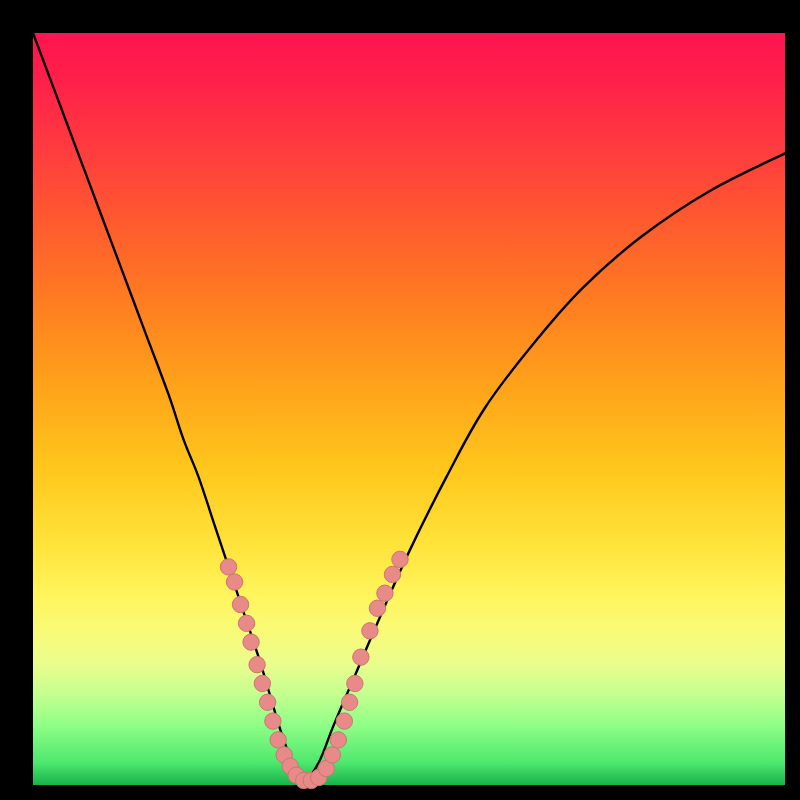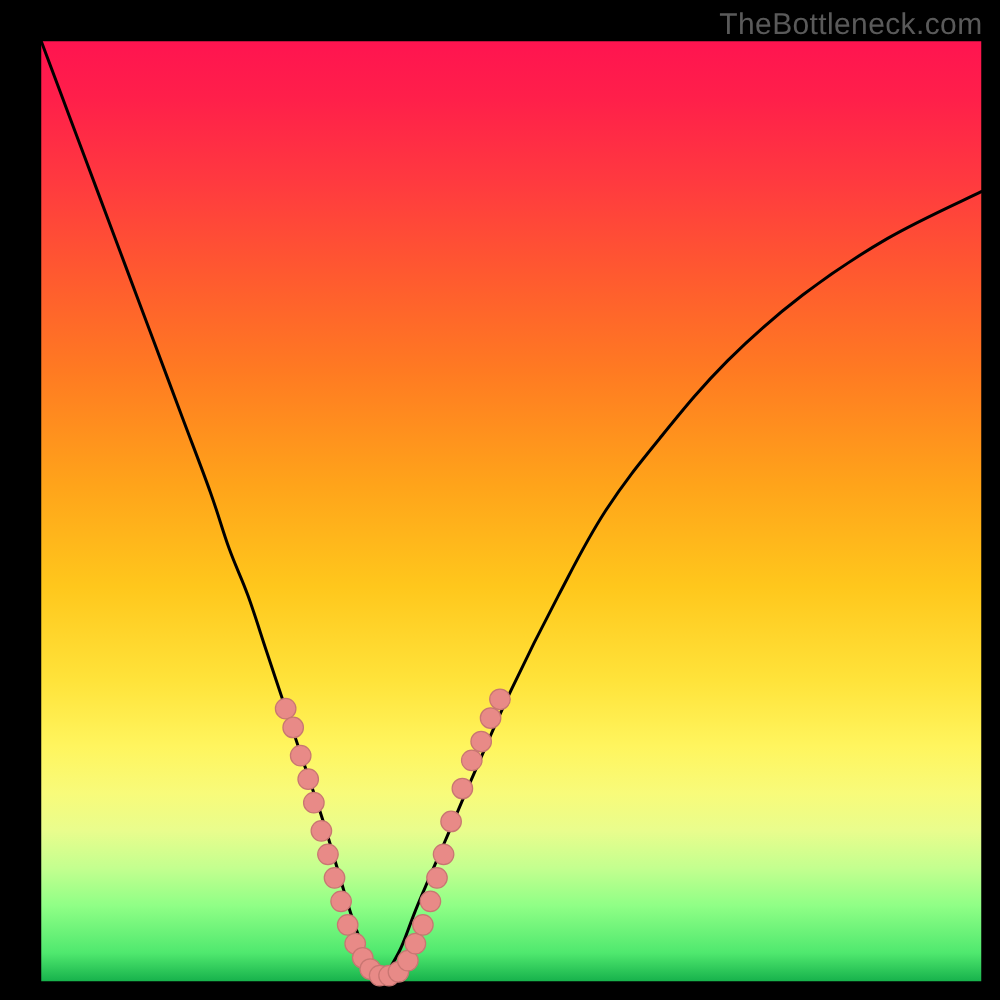--- a/index.html
+++ b/index.html
@@ -59,21 +59,20 @@
     top: 0;
     width: 752px;
     height: 752px;
     overflow: visible;
   }
 </style>
 </head>
 <body>
 
 <div class="stage">
-  <div class="watermark">TheBottleneck.com</div>
 
   <div class="plot-area">
     <svg class="curves" viewBox="0 0 752 752" preserveAspectRatio="none">
       <path id="curve-path" fill="none" stroke="#000000" stroke-width="2.4" stroke-linecap="round" stroke-linejoin="round" d="M 0.00 0.00 C 4.14 11.03, 14.29 38.10, 22.56 60.16 C 30.83 82.22, 36.85 98.26, 45.12 120.32 C 53.39 142.38, 59.41 158.42, 67.68 180.48 C 75.95 202.54, 81.97 218.58, 90.24 240.64 C 98.51 262.70, 104.53 278.74, 112.80 300.80 C 121.07 322.86, 128.47 341.66, 135.36 360.96 C 142.25 380.26, 144.89 390.91, 150.40 406.08 C 155.91 421.25, 159.93 428.51, 165.44 443.68 C 170.95 458.85, 174.97 472.26, 180.48 488.80 C 185.99 505.34, 190.01 517.38, 195.52 533.92 C 201.03 550.46, 205.05 562.50, 210.56 579.04 C 216.07 595.58, 220.77 608.99, 225.60 624.16 C 230.43 639.33, 232.74 647.97, 236.88 661.76 C 241.02 675.55, 244.02 686.95, 248.16 699.36 C 252.30 711.77, 255.30 720.48, 259.44 729.44 C 263.58 738.40, 265.89 748.24, 270.72 748.24 C 275.55 748.24, 280.25 739.78, 285.76 729.44 C 291.27 719.10, 293.91 708.38, 300.80 691.84 C 307.69 675.30, 315.09 658.50, 323.36 639.20 C 331.63 619.90, 336.27 608.62, 345.92 586.56 C 355.57 564.50, 363.59 545.07, 376.00 518.88 C 388.41 492.69, 399.81 469.87, 413.60 443.68 C 427.39 417.49, 436.03 399.44, 451.20 376.00 C 466.37 352.56, 478.40 337.90, 496.32 315.84 C 514.24 293.78, 528.28 276.36, 548.96 255.68 C 569.64 235.00, 585.68 220.96, 609.12 203.04 C 632.56 185.12, 650.61 173.09, 676.80 157.92 C 702.99 142.75, 738.21 127.21, 752.00 120.32"></path>
       <g id="markers-group">
           <circle cx="195.52" cy="533.92" r="8.2" fill="#e88a87" stroke="#c87672" stroke-width="1"></circle>
           <circle cx="201.54" cy="548.96" r="8.2" fill="#e88a87" stroke="#c87672" stroke-width="1"></circle>
           <circle cx="207.55" cy="571.52" r="8.2" fill="#e88a87" stroke="#c87672" stroke-width="1"></circle>
           <circle cx="213.57" cy="590.32" r="8.2" fill="#e88a87" stroke="#c87672" stroke-width="1"></circle>
           <circle cx="218.08" cy="609.12" r="8.2" fill="#e88a87" stroke="#c87672" stroke-width="1"></circle>

